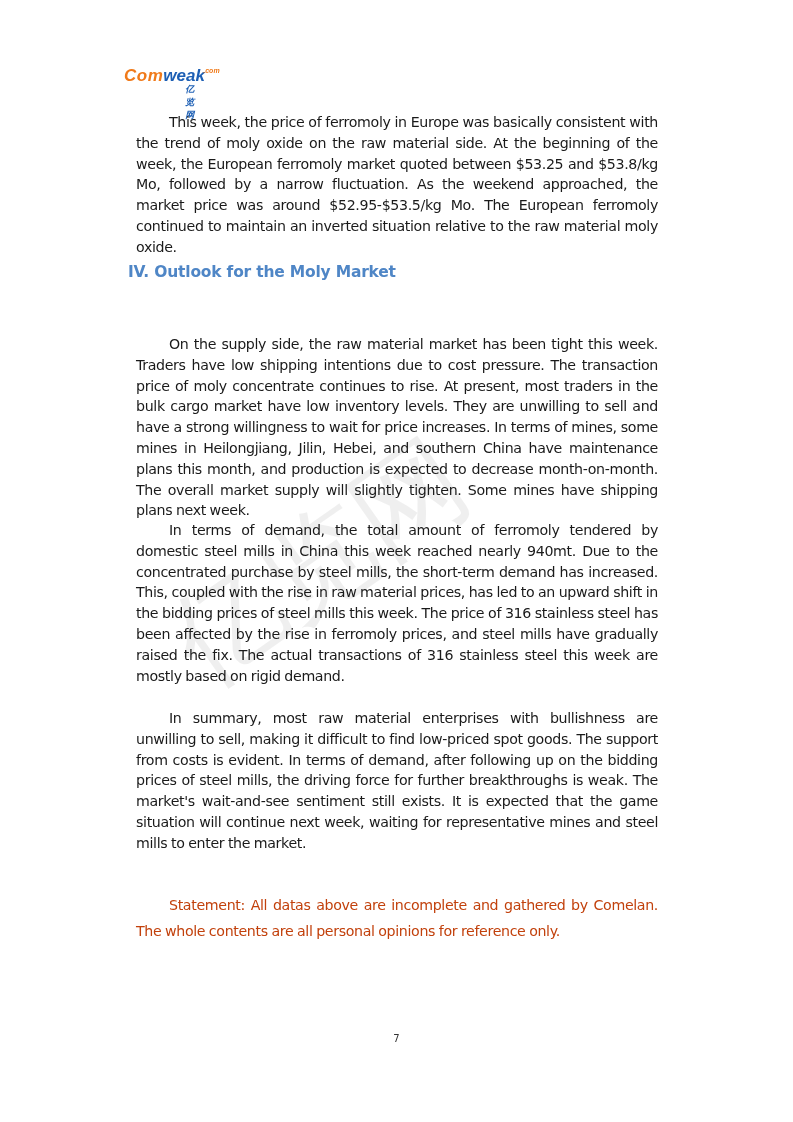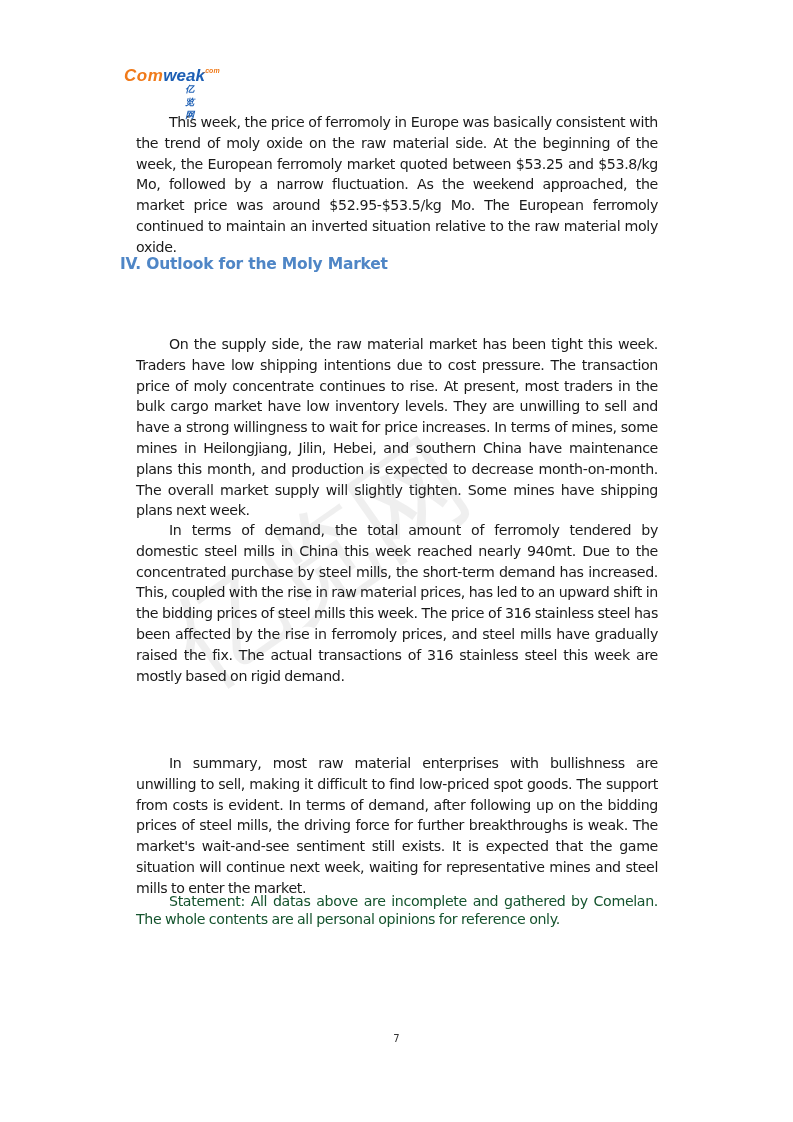--- a/index.html
+++ b/index.html
@@ -15,27 +15,27 @@
   .logo-cn { font-family:"DejaVu Sans", sans-serif; font-weight:bold; color:#1d5fb4; font-size:9px;
              position:absolute; left:22px; top:17px; letter-spacing:1px; }
   .watermark { position:absolute; left:190px; top:430px; width:480px; height:320px;
                color:#000; opacity:0.06; font-size:110px; transform:rotate(-35deg);
                font-family:"DejaVu Sans", sans-serif; pointer-events:none; white-space:nowrap; }
   .content { position:absolute; left:120px; width:554px; }
   p.body { margin:16px; font-size:14.2px; line-height:20.8px; text-align:justify;
            text-indent:33px; font-family:"DejaVu Sans", sans-serif; letter-spacing:-0.35px;
            word-spacing:-0.5px; }
   .p1 { top:96px; }
-  .heading { position:absolute; left:120px; top:255px; margin:0; font-size:15.5px; font-weight:bold;
+  .heading { position:absolute; left:120px; top:255px; margin:8px; font-size:15.5px; font-weight:bold;
              color:#4f86c6; font-family:"DejaVu Sans", sans-serif; letter-spacing:-0.2px; }
   .p2 { top:318px; }
   .p3 { top:504px; }
-  .p4 { top:737px; }
+  .p4 { top:692px; }
   .statement { top:876px; }
-  .statement p { color:#14532d; line-height:18px; }
+  .statement p { color:#c2410c; line-height:26px; }
   .page-num { position:absolute; left:0; width:793px; top:1033px; text-align:center;
               font-size:10px; color:#333; font-family:"DejaVu Sans", sans-serif; }
 </style>
 </head>
 <body>
 
 <div class="logo">
   <span class="logo-com">Com</span>
   <span class="logo-elan">
     <span>weak</span>

